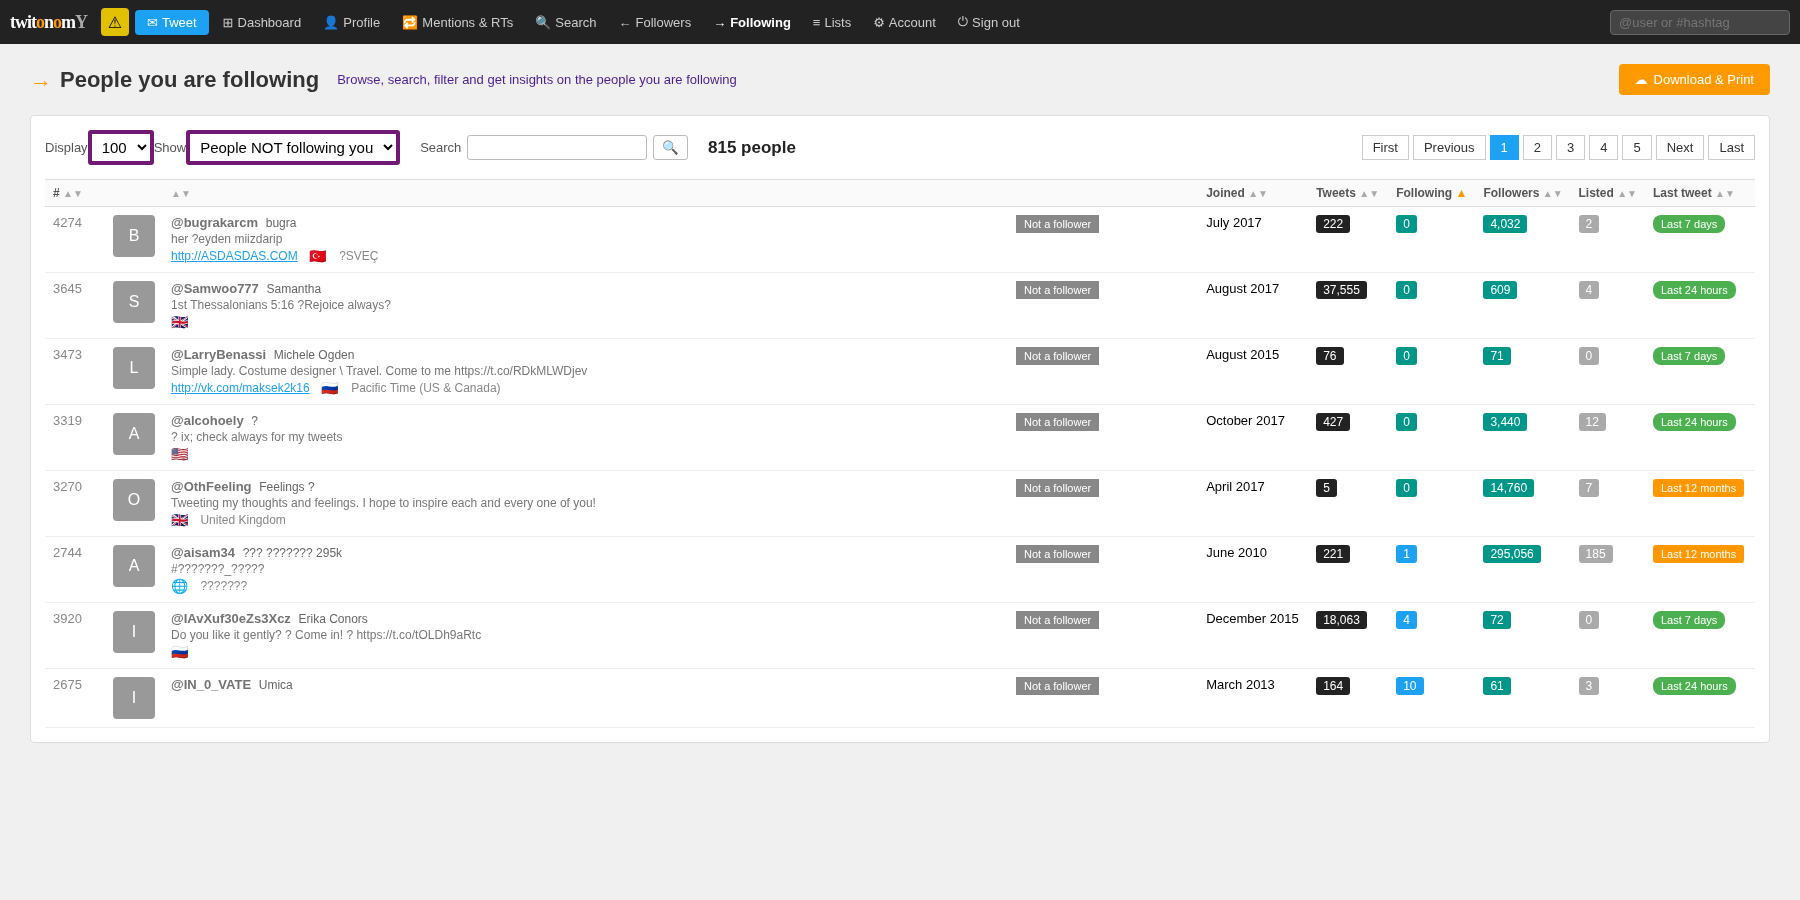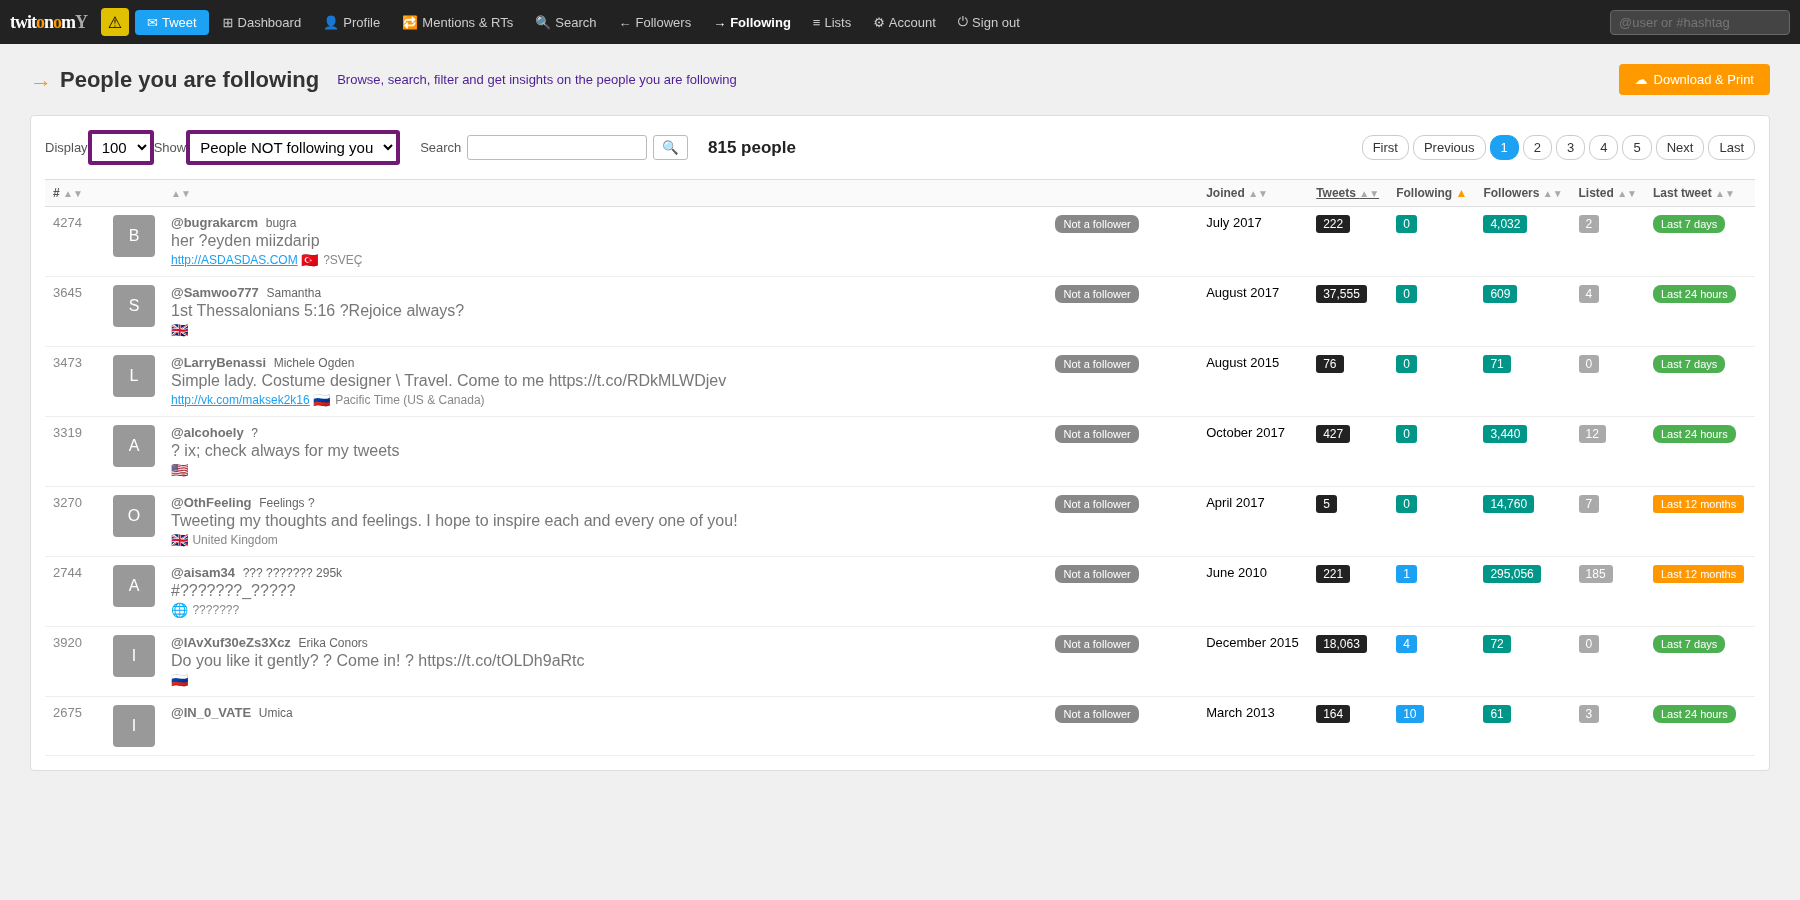--- a/index.html
+++ b/index.html
@@ -137,21 +137,21 @@
       font-size: 17px;
     }
     .people-count strong { color: #222; }
     .pagination {
       display: flex; align-items: center; gap: 4px;
       margin-left: auto;
     }
     .page-btn {
       border: 1px solid #ccc;
       background: #fff;
-      border-radius: 11px;
+      border-radius: 0;
       padding: 4px 10px;
       font-size: 13px;
       cursor: pointer;
       color: #333;
     }
     .page-btn.active {
       background: #1da1f2;
       color: #fff;
       border-color: #1da1f2;
     }
@@ -187,28 +187,28 @@
       color: #fff;
       font-size: 16px;
     }
     .user-handle {
       color: #737373;
       font-weight: bold;
       font-size: 13px;
       text-decoration: none;
     }
     .user-name { color: #666; font-size: 12px; margin-left: 4px; }
-    .user-bio { color: #777; font-size: 16px; margin-top: 2px; }
+    .user-bio { color: #777; font-size: 12px; margin-top: 2px; }
     .user-link { color: #1da1f2; font-size: 12px; }
     .user-location { color: #888; font-size: 12px; }
     .flag { font-size: 14px; }
     .not-follower-badge {
       background: #888;
       color: #fff;
-      border-radius: 7px;
+      border-radius: 0;
       padding: 3px 8px;
       font-size: 11px;
       white-space: nowrap;
       display: inline-block;
     }
     .badge-black {
       background: #222;
       color: #fff;
       border-radius: 3px;
       padding: 2px 7px;
@@ -252,26 +252,26 @@
       color: #fff;
       border-radius: 3px;
       padding: 3px 8px;
       font-size: 11px;
       display: inline-block;
     }
     .sort-up { color: #f90; }
     .col-num { width: 60px; }
     .col-avatar { width: 55px; }
     .col-joined { width: 110px; }
-    .col-tweets { width: 80px; text-decoration: underline; }
+    .col-tweets { width: 80px; }
     .col-following { width: 80px; }
     .col-followers { width: 90px; }
     .col-listed { width: 60px; }
     .col-lasttweet { width: 110px; }
-    .user-extra { display: flex; align-items: center; gap: 4px; flex-wrap: wrap; margin-top: 2px; }
+    .user-extra { display: flex; align-items: center; gap: 12px; flex-wrap: wrap; margin-top: 2px; }
   </style>
 </head>
 <body>
 
 <nav class="navbar">
   <div class="logo">twit<span>o</span>n<span style="color:#f90">o</span>m<span style="color:#aaa">Y</span></div>
   <div class="nav-warning">⚠</div>
   <button class="nav-tweet-btn">
     <span>✉</span>
     <span>Tweet</span>

